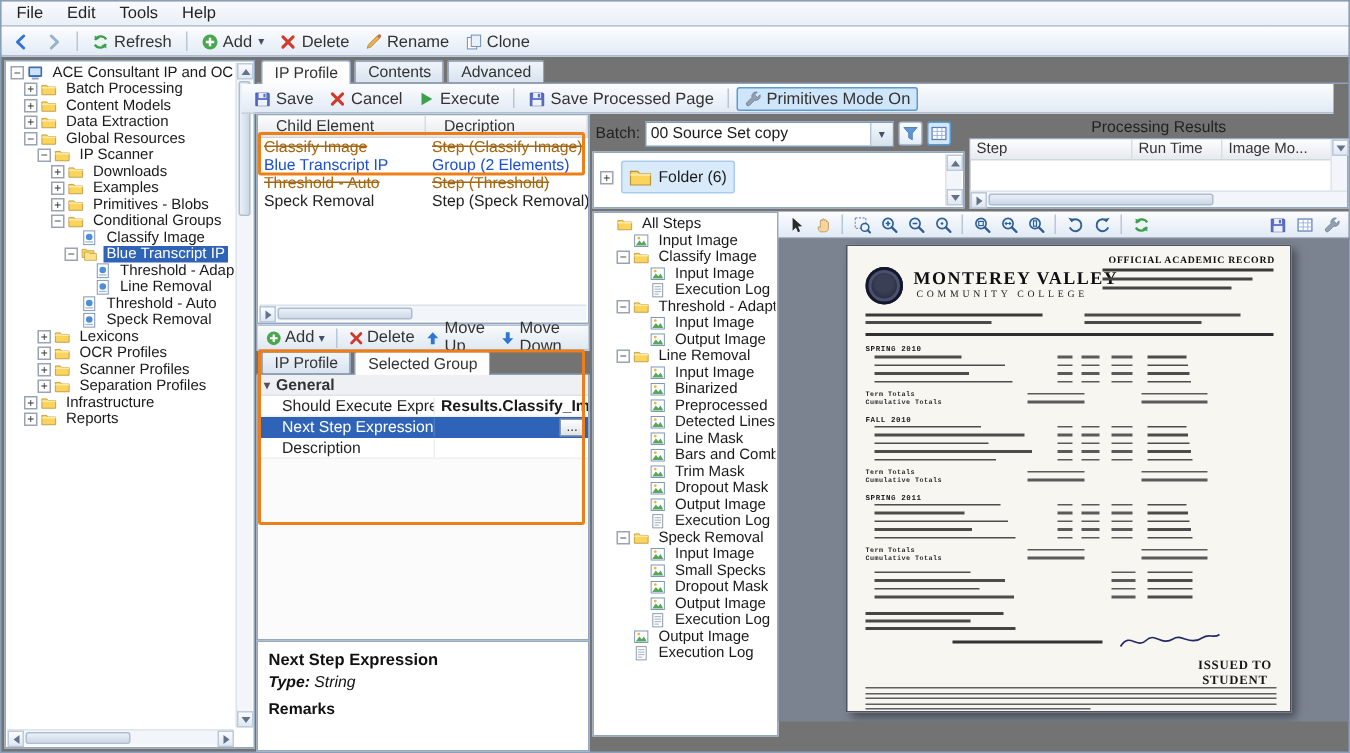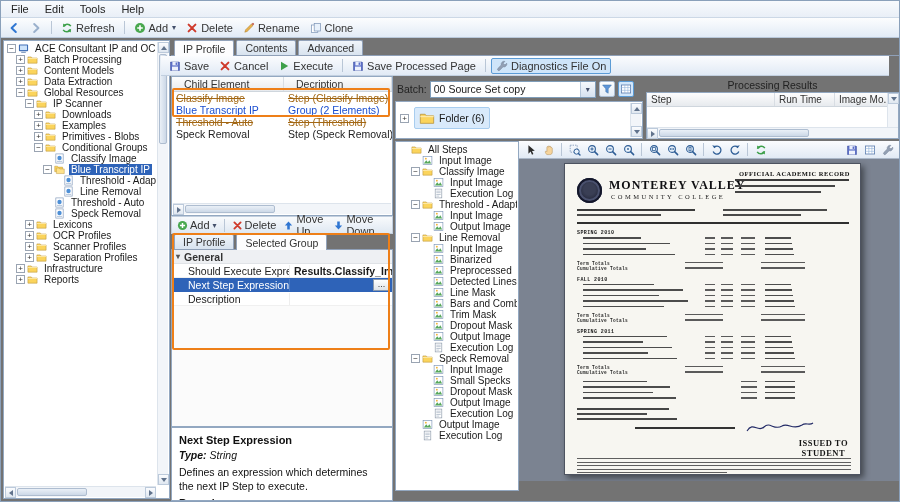--- a/index.html
+++ b/index.html
@@ -517,21 +517,21 @@
         </span>
         <span>Save Processed Page</span>
       </span>
     <span class="tsep"></span>
     <span class="tbtn diag">
         <span class="svg12">
           <svg viewBox="0 0 12 12">
             <path d="M8.9 1.4 a2.9 2.9 0 0 0 -3.6 3.6 L1.9 8.4 a1.25 1.25 0 0 0 1.8 1.8 L7.1 6.8 a2.9 2.9 0 0 0 3.6 -3.6 L8.9 5 7.1 3.2 Z" fill="#93a0b4" stroke="#6c7a90" stroke-width="0.5"></path>
           </svg>
         </span>
-        <span>Diagnostics File On</span>
+        <span>Primitives Mode On</span>
       </span>
   </div>
 
   <div id="child-table">
     <div id="ct-head">
         <div class="ct-h c1">Child Element</div>
         <div class="ct-h c2">Decription</div>
       </div>
     <div id="ct-rows">
         <div class="ct-row amber">
@@ -623,21 +623,20 @@
         <div class="pg-row">
           <div class="pg-name">Description</div>
           <div class="pg-val"></div>
         </div>
       </div>
   </div>
 
   <div id="help-panel">
     <div id="help-title">Next Step Expression</div>
     <div id="help-type"><span class="ht-l">Type:</span> <span class="ht-v">String</span></div>
-    <div id="help-body">Defines an expression which determines the next IP Step to execute.</div>
     <div id="help-remarks-title">Remarks</div>
 
   </div>
 
   <div id="batch-row">
     <span id="batch-label">Batch:</span>
     <div id="batch-select">
       <span id="batch-value">00 Source Set copy</span>
       <span class="ddbtn">▾</span>
     </div>
@@ -983,21 +982,21 @@
           </span>
           <span class="tlabel">Execution Log</span>
         </div>
       </div>
   </div>
 
   <div id="results-panel">
     <div id="results-title">Processing Results</div>
     <div id="results-grid">
       <div id="results-header">
-          <div class="rh-c" style="width: 128px;">Step</div>
+          <div class="rh-c" style="width: 108px;">Step</div>
           <div class="rh-c" style="width: 60px;">Run Time</div>
           <div class="rh-c" style="width: 74px;">Image Mo...</div>
         </div>
       <div id="results-vscroll">
         <div class="sbtn t">
             <i class="tri-u"></i>
           </div>
         <div class="sbtn b">
             <i class="tri-d"></i>
           </div>

